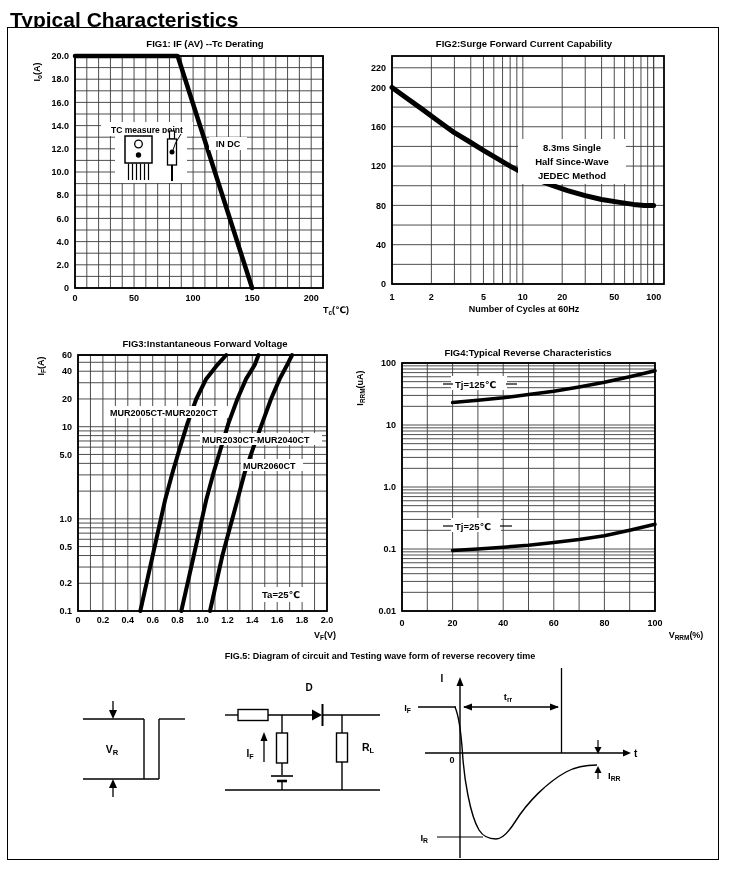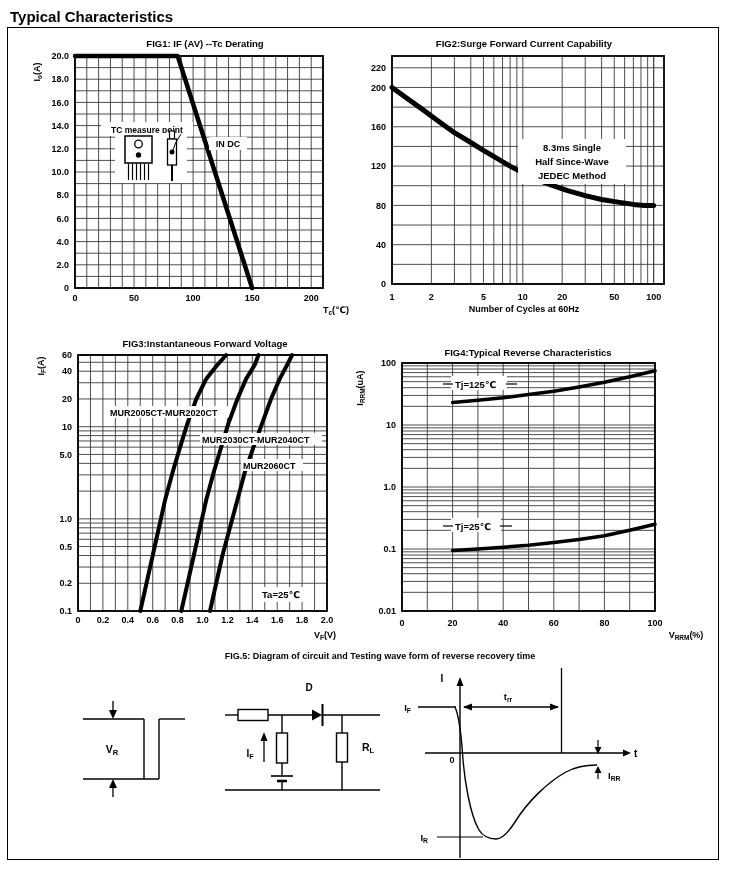--- a/index.html
+++ b/index.html
@@ -1,18 +1,18 @@
 <!DOCTYPE html>
 <html><head>
 <meta charset="utf-8">
 <style>
   html,body{margin:0;padding:0;background:#fff;}
   .page{position:relative;width:729px;height:870px;background:#fff;overflow:hidden;
         font-family:"Liberation Sans","DejaVu Sans",sans-serif;color:#000;}
-  .page-title{position:absolute;left:10px;top:8px;font-size:15px;font-weight:700;margin:0;}
+  .page-title{position:absolute;left:10px;top:8px;font-size:21px;font-weight:700;margin:0;}
   .frame{position:absolute;left:7px;top:27px;width:712px;height:833px;border:1.8px solid #000;box-sizing:border-box;background:#fff;}
   .canvas{position:absolute;left:0;top:0;width:729px;height:870px;}
   svg text{font-family:"Liberation Sans","DejaVu Sans",sans-serif;fill:#000;font-weight:700;}
 </style>
 </head>
 <body>
 
 <div class="page">
   <h1 class="page-title">Typical Characteristics</h1>
   <div class="frame"></div>

